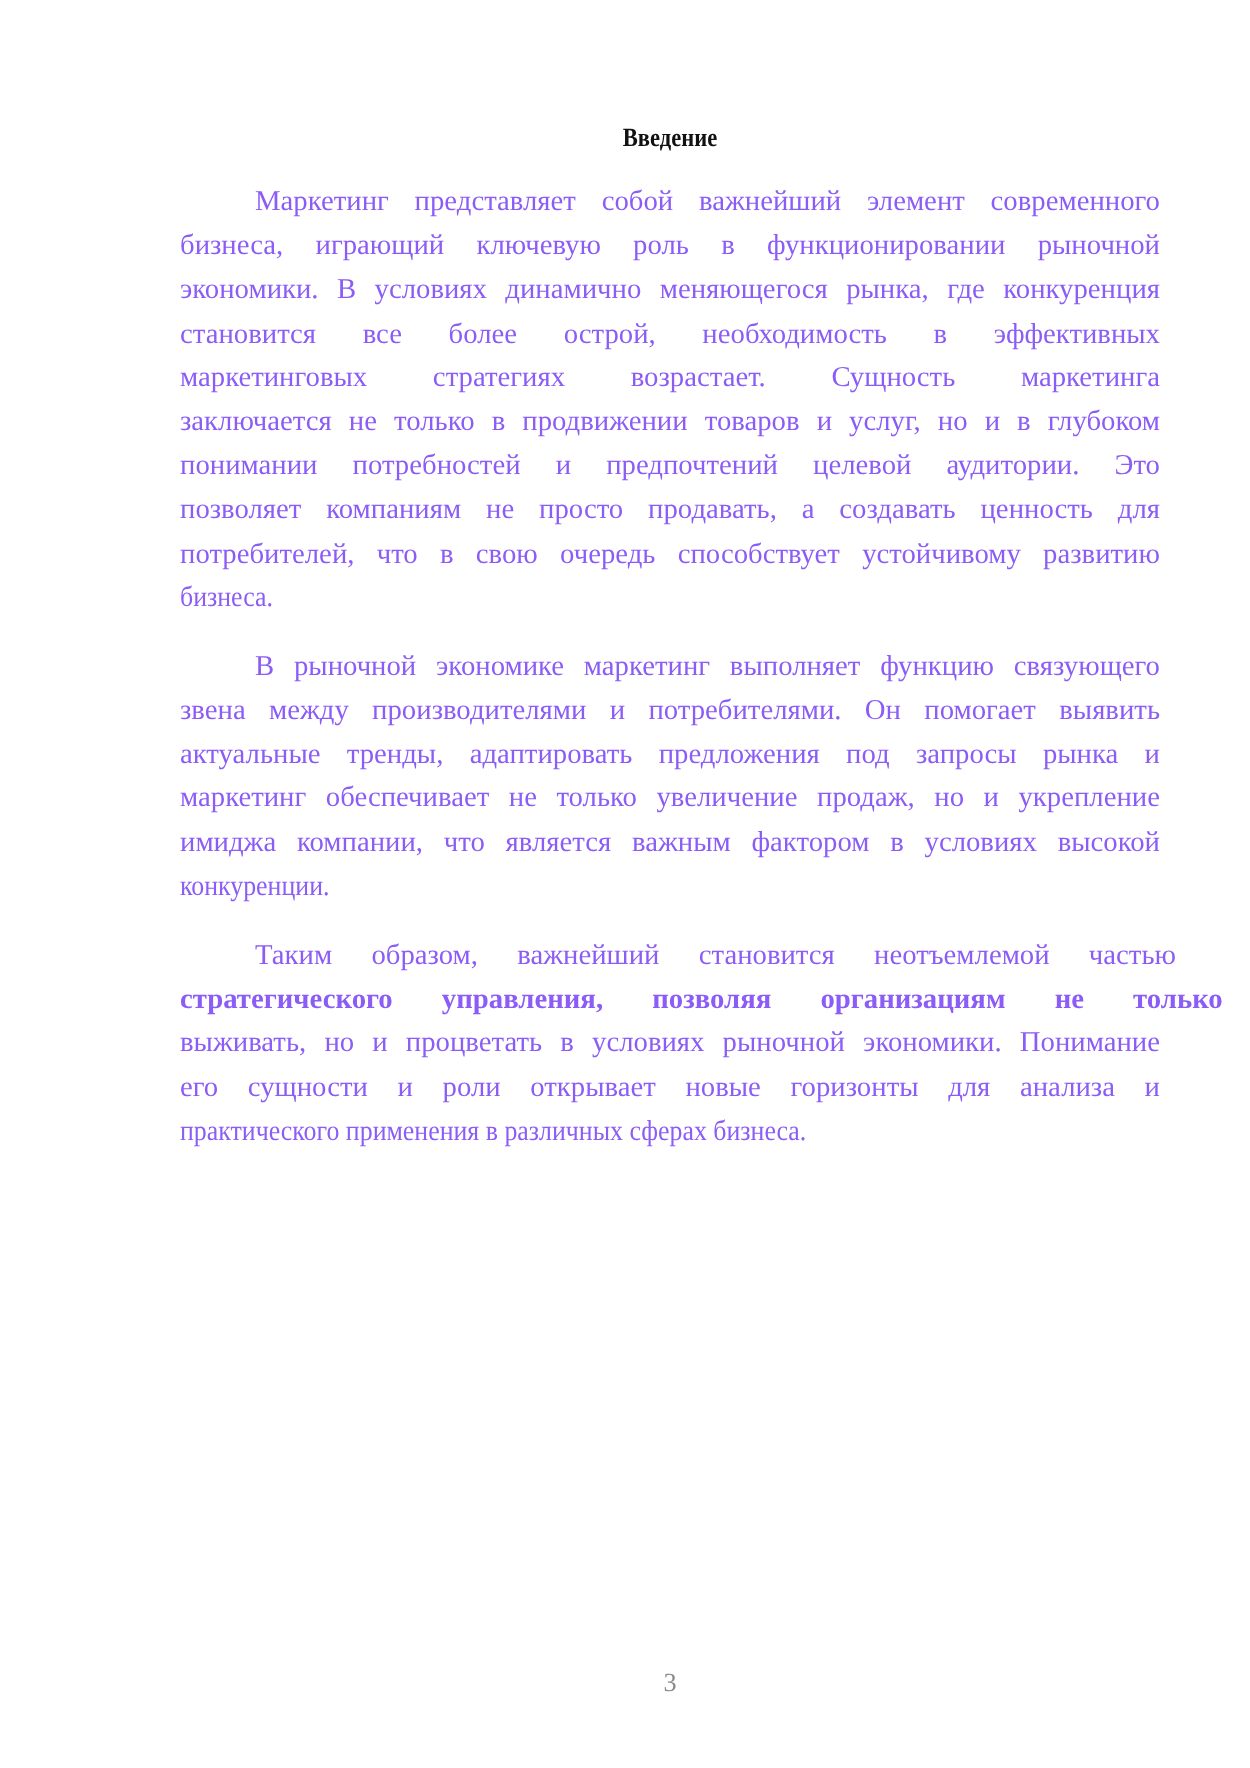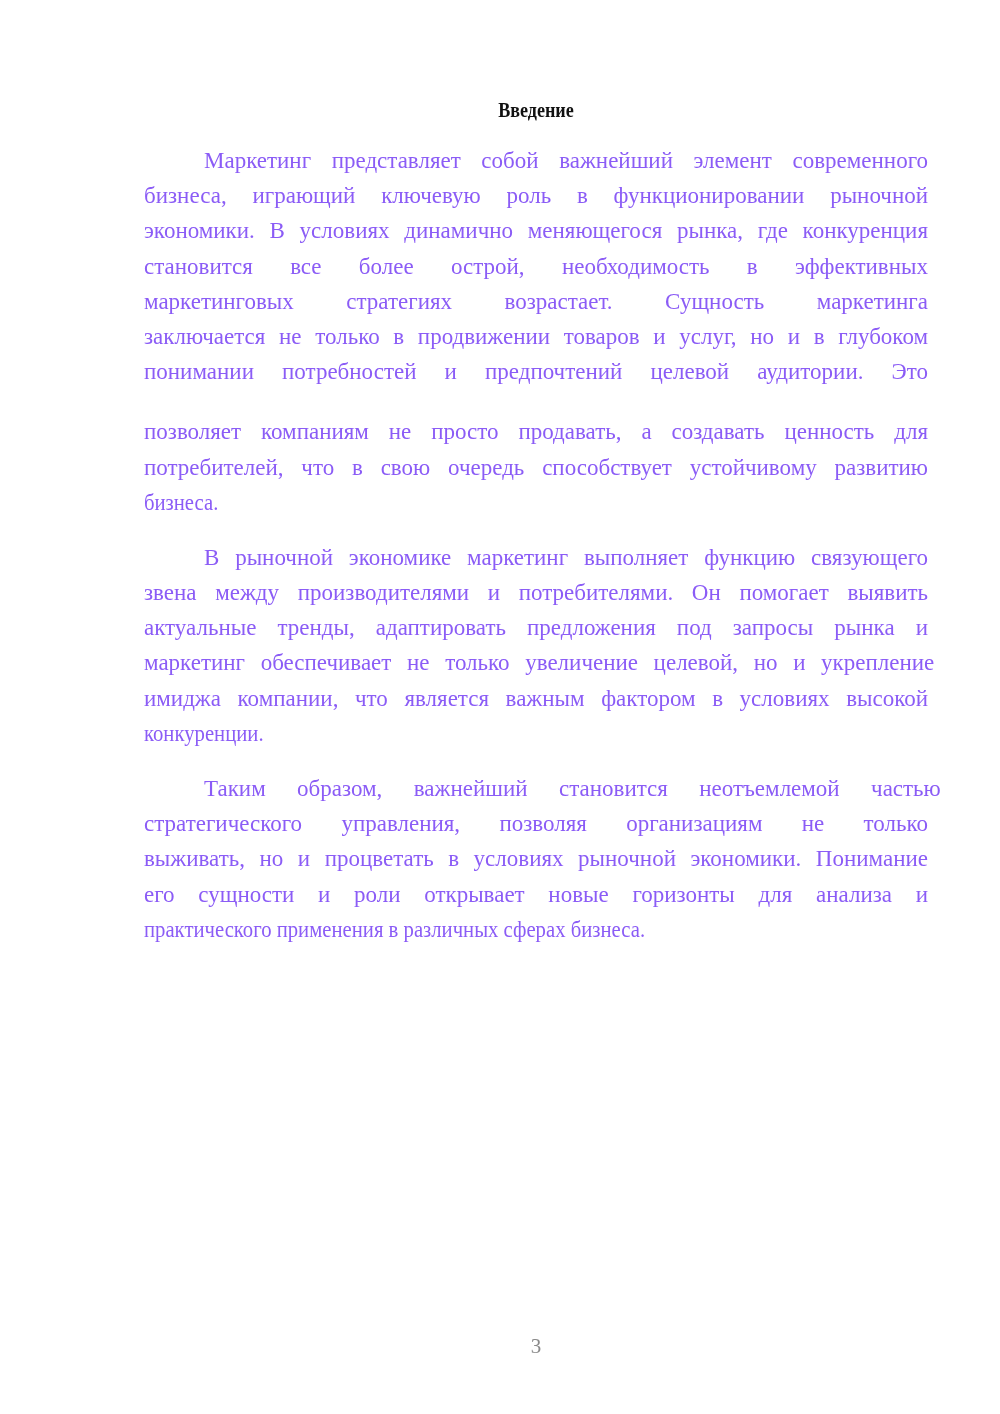--- a/index.html
+++ b/index.html
@@ -83,37 +83,37 @@
   <div class="body">
 
     <div class="para-lines">
       <div class="line first" style="white-space: nowrap; overflow: visible; word-spacing: 14.8656px; text-align-last: left;">Маркетинг представляет собой важнейший элемент современного</div>
       <div class="line" style="white-space: nowrap; overflow: visible; word-spacing: 20.0495px; text-align-last: left;">бизнеса, играющий ключевую роль в функционировании рыночной</div>
       <div class="line" style="white-space: nowrap; overflow: visible; word-spacing: 8.96652px; text-align-last: left;">экономики. В условиях динамично меняющегося рынка, где конкуренция</div>
       <div class="line" style="white-space: nowrap; overflow: visible; word-spacing: 31.5391px; text-align-last: left;">становится все более острой, необходимость в эффективных</div>
       <div class="line" style="white-space: nowrap; overflow: visible; word-spacing: 46.7852px; text-align-last: left;">маркетинговых стратегиях возрастает. Сущность маркетинга</div>
       <div class="line" style="white-space: nowrap; overflow: visible; word-spacing: 7.9233px; text-align-last: left;">заключается не только в продвижении товаров и услуг, но и в глубоком</div>
       <div class="line" style="white-space: nowrap; overflow: visible; word-spacing: 22.3464px; text-align-last: left;">понимании потребностей и предпочтений целевой аудитории. Это</div>
-      <div class="line" style="white-space: nowrap; overflow: visible; word-spacing: 14.1504px; text-align-last: left; margin-top: 25px;">позволяет компаниям не просто продавать, а создавать ценность для</div>
+      <div class="line" style="white-space: nowrap; overflow: visible; word-spacing: 14.1504px; text-align-last: left;">позволяет компаниям не просто продавать, а создавать ценность для</div>
       <div class="line" style="white-space: nowrap; overflow: visible; word-spacing: 12.0536px; text-align-last: left;">потребителей, что в свою очередь способствует устойчивому развитию</div>
       <div class="line last" style="white-space: nowrap; overflow: visible; transform-origin: 0px 0px; transform: scaleX(0.9);">бизнеса.</div>
     </div>
 
     <div class="para-lines">
       <div class="line first" style="white-space: nowrap; overflow: visible; word-spacing: 10.0651px; text-align-last: left;">В рыночной экономике маркетинг выполняет функцию связующего</div>
       <div class="line" style="white-space: nowrap; overflow: visible; word-spacing: 12.8973px; text-align-last: left;">звена между производителями и потребителями. Он помогает выявить</div>
       <div class="line" style="white-space: nowrap; overflow: visible; word-spacing: 15.3036px; text-align-last: left;">актуальные тренды, адаптировать предложения под запросы рынка и</div>
-      <div class="line" style="white-space: nowrap; overflow: visible; word-spacing: 9.87109px; text-align-last: left;">маркетинг обеспечивает не только увеличение целевой, но и укрепление</div>
+      <div class="line" style="white-space: nowrap; overflow: visible; word-spacing: 9.87109px; text-align-last: left;">маркетинг обеспечивает не только увеличение продаж, но и укрепление</div>
       <div class="line" style="white-space: nowrap; overflow: visible; word-spacing: 10.8652px; text-align-last: left;">имиджа компании, что является важным фактором в условиях высокой</div>
       <div class="line last" style="white-space: nowrap; overflow: visible; transform-origin: 0px 0px; transform: scaleX(0.9);">конкуренции.</div>
     </div>
 
     <div class="para-lines">
       <div class="line first" style="white-space: nowrap; overflow: visible; word-spacing: 25.65px; text-align-last: left;">Таким образом, важнейший становится неотъемлемой частью</div>
-      <div class="line" style="white-space: nowrap; overflow: visible; word-spacing: 33.5562px; text-align-last: left;">стратегического управления, позволяя организациям не только</div>
+      <div class="line" style="white-space: nowrap; overflow: visible; word-spacing: 33.5562px; text-align-last: left; font-weight: bold;">стратегического управления, позволяя организациям не только</div>
       <div class="line" style="white-space: nowrap; overflow: visible; word-spacing: 8.77734px; text-align-last: left;">выживать, но и процветать в условиях рыночной экономики. Понимание</div>
       <div class="line" style="white-space: nowrap; overflow: visible; word-spacing: 17.9531px; text-align-last: left;">его сущности и роли открывает новые горизонты для анализа и</div>
       <div class="line last" style="white-space: nowrap; overflow: visible; transform-origin: 0px 0px; transform: scaleX(0.9);">практического применения в различных сферах бизнеса.</div>
     </div>
 
   </div>
 
   <div class="page-number">3</div>
 
 </div>

